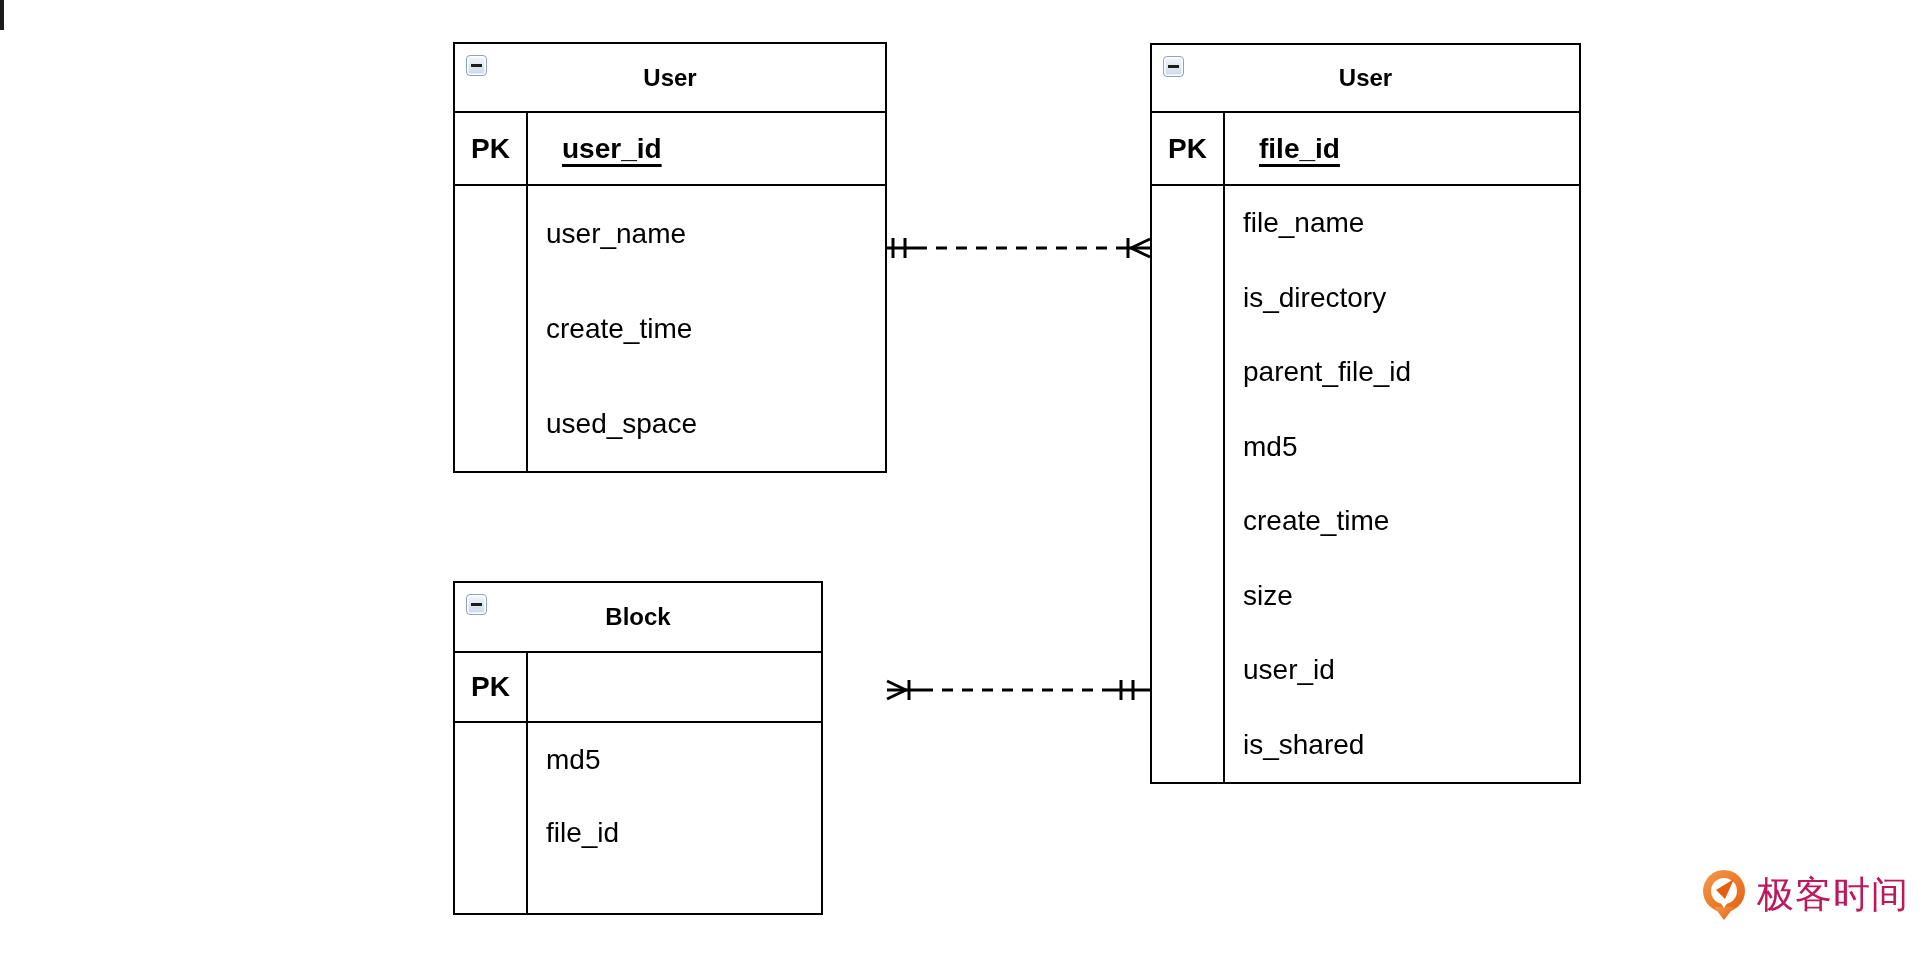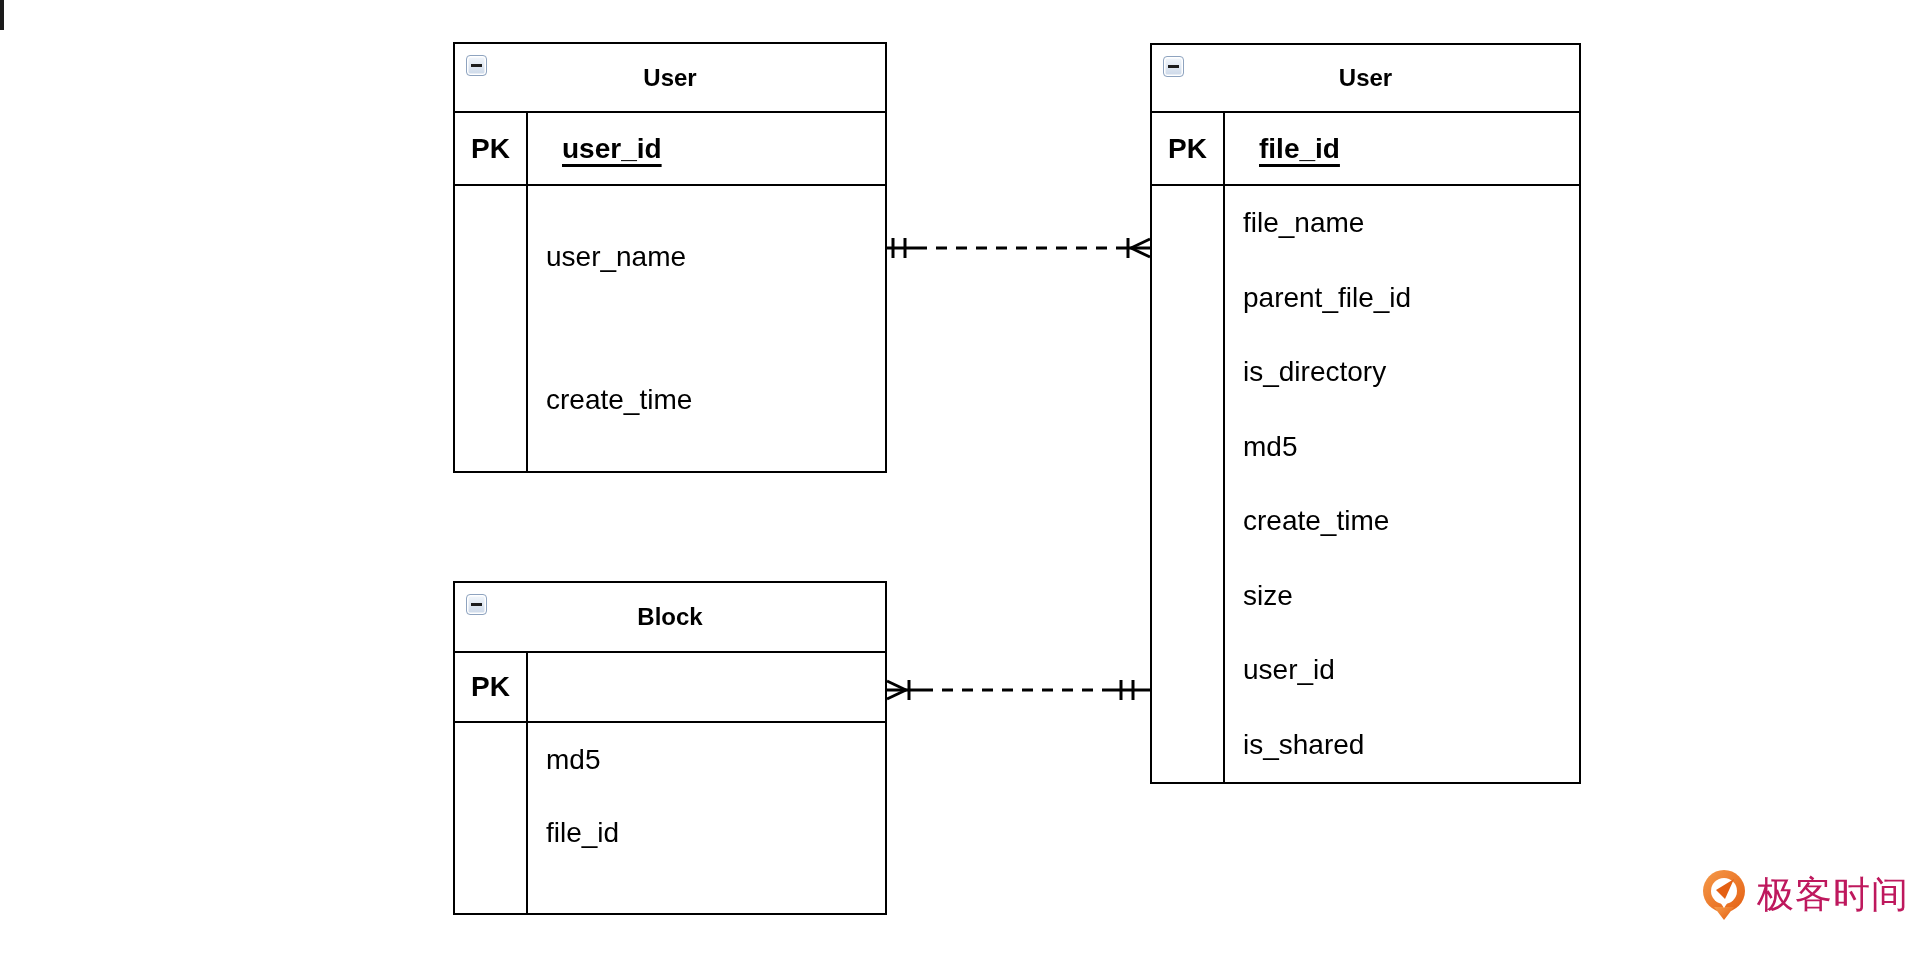--- a/index.html
+++ b/index.html
@@ -33,21 +33,21 @@
   .flex-rows .field-row { flex:1; }
   .fixed-rows .field-row { height:73px; flex:0 0 73px; }
 
   
   #entity-user  { left:453px; top:42px;  width:434px; height:431px; }
   #entity-user  .entity-header { height:69px; }
   #entity-user  .pk-row { height:73px; }
   #entity-file  { left:1150px; top:43px; width:431px; height:741px; }
   #entity-file  .entity-header { height:68px; }
   #entity-file  .pk-row { height:73px; }
-  #entity-block { left:453px; top:581px; width:434px; height:334px; }
+  #entity-block { left:453px; top:581px; width:370px; height:334px; }
   #entity-block .entity-header { height:70px; }
   #entity-block .pk-row { height:70px; }
 
   
   .wires { position:absolute; left:0; top:0; width:1920px; height:953px; }
   .wires path, .wires line { stroke:#000; fill:none; }
 
   
   .watermark { position:absolute; left:1701px; top:868px; height:54px;
                display:flex; align-items:center; gap:9px; }
@@ -73,41 +73,42 @@
     </div>
     <div class="pk-row">
       <div class="pk-cell">PK</div>
       <div class="pk-field">user_id</div>
     </div>
     <div class="entity-body">
       <div class="body-pk-col"></div>
       <div class="fields-col">
         <div class="field-row">user_name</div>
         <div class="field-row">create_time</div>
+        <div class="field-row">used_space</div>
       </div>
     </div>
   </div>
 
   <div class="entity flex-rows" id="entity-file">
     <div class="entity-header">
       <span class="collapse-btn">
           <span class="minus"></span>
         </span>
       <span class="entity-title">User</span>
     </div>
     <div class="pk-row">
       <div class="pk-cell">PK</div>
       <div class="pk-field">file_id</div>
     </div>
     <div class="entity-body">
       <div class="body-pk-col"></div>
       <div class="fields-col">
         <div class="field-row">file_name</div>
+        <div class="field-row">is_directory</div>
         <div class="field-row">parent_file_id</div>
-        <div class="field-row">is_directory</div>
         <div class="field-row">md5</div>
         <div class="field-row">create_time</div>
         <div class="field-row">size</div>
         <div class="field-row">user_id</div>
         <div class="field-row">is_shared</div>
       </div>
     </div>
   </div>
 
   <div class="entity fixed-rows" id="entity-block">

